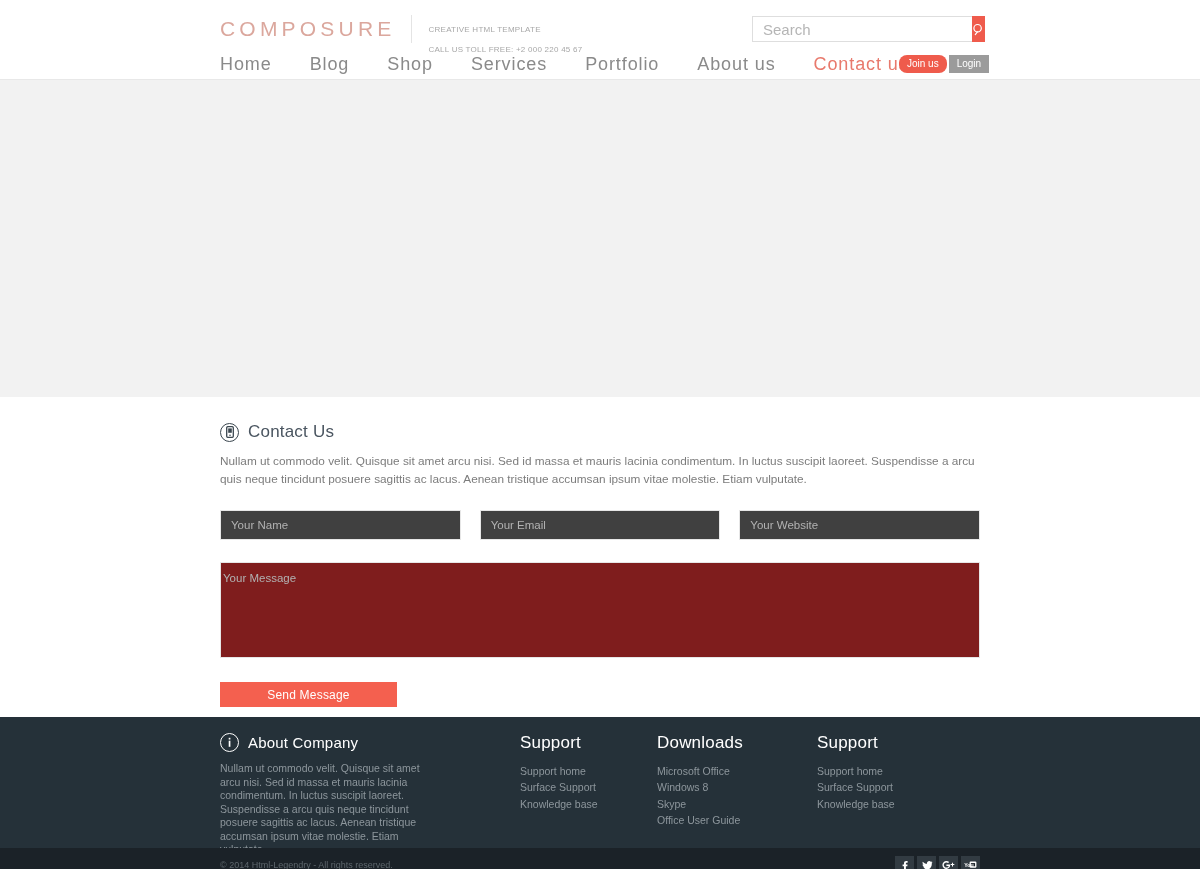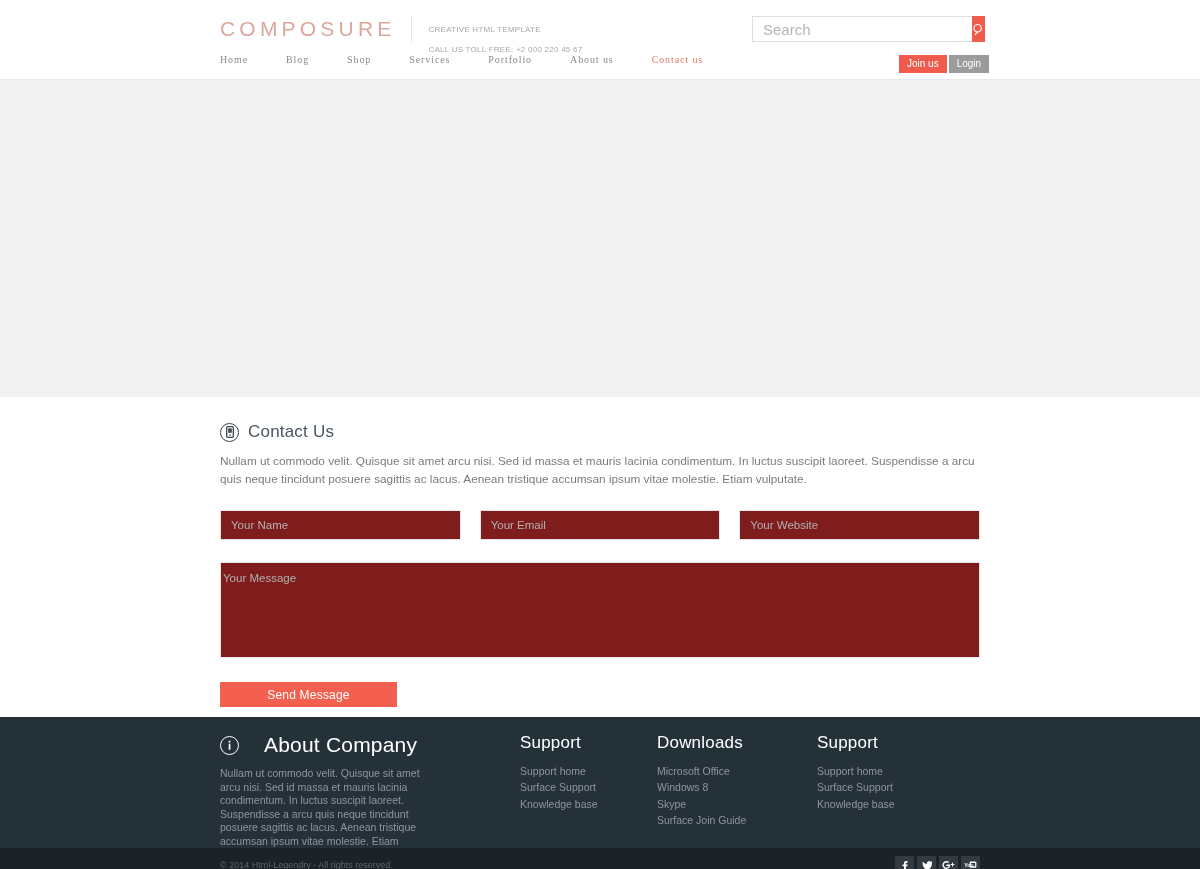--- a/index.html
+++ b/index.html
@@ -103,48 +103,48 @@
 
   
   .nav {
     position: absolute;
     left: 220px;
     top: 54px;
     display: flex;
     gap: 0;
   }
   .nav a {
-    font-size: 10px;
+    font-size: 18px;
     color: #8a8a8a;
     text-decoration: none;
     letter-spacing: 0.9px;
     margin-right: 38px;
     white-space: nowrap;
-    font-family: Liberation Serif, serif;
+    font-family: Liberation Sans, sans-serif;
   }
   .nav a:last-child { margin-right: 0; }
   .nav a.active { color: #e8796c; }
 
   .auth {
     position: absolute;
     left: 899px;
     top: 55px;
     display: flex;
     gap: 2px;
   }
   .auth button {
     border: 0;
     color: #ffffff;
     font-size: 10px;
     padding: 3px 8px 4px 8px;
     cursor: pointer;
     font-family: "Liberation Sans", sans-serif;
     line-height: 11px;
   }
-  .btn-join { background: #ef5b4c; }
+  .btn-join { background: #ef5b4c; border-radius: 8px; }
   .btn-login { background: #9b9b9b; }
 
   
   .hero {
     width: 1200px;
     height: 318px;
     background: #f2f2f2;
     border-bottom: 1px solid #ffffff;
   }
 
@@ -194,21 +194,21 @@
   }
   .field-row input {
     flex: 1;
     height: 30px;
     border: 1px solid #e6e6e6;
     outline: none;
     padding: 0 10px;
     font-size: 11.5px;
     color: #8d8d8d;
     font-family: "Liberation Sans", sans-serif;
-    background: #7f1d1d;
+    background: #404040;
   }
   .field-row input::placeholder { color: #b2b2b2; }
 
   .msg {
     width: 100%;
     height: 96px;
     border: 1px solid #e6e6e6;
     outline: none;
     padding: 9px 2px;
     font-size: 11.5px;
@@ -247,26 +247,25 @@
   .f-col   { width: 137px; flex: 0 0 137px; }
   .f-col.wide { width: 160px; flex: 0 0 160px; }
 
   .about-head {
     display: flex;
     align-items: center;
     gap: 9px;
     margin-bottom: 10px;
   }
   .about-title {
-    font-size: 21px;
+    font-size: 15px;
     color: #ffffff;
     font-weight: 400;
     letter-spacing: 0.2px;
     font-family: "Liberation Sans", sans-serif;
-    margin-left: 16px;
   }
   .about-text {
     font-size: 10.5px;
     line-height: 13.5px;
     color: #8d969c;
     width: 215px;
     font-family: "Liberation Sans", sans-serif;
   }
   .col-title {
     font-size: 17px;
@@ -423,21 +422,21 @@
             <a href="#">Knowledge base</a>
           </div>
         </div>
 
         <div class="f-col wide">
           <h3 class="col-title">Downloads</h3>
           <div class="col-links">
             <a href="#">Microsoft Office</a>
             <a href="#">Windows 8</a>
             <a href="#">Skype</a>
-            <a href="#">Surface Join Guide</a>
+            <a href="#">Office User Guide</a>
           </div>
         </div>
 
         <div class="f-col">
           <h3 class="col-title">Support</h3>
           <div class="col-links">
             <a href="#">Support home</a>
             <a href="#">Surface Support</a>
             <a href="#">Knowledge base</a>
           </div>

